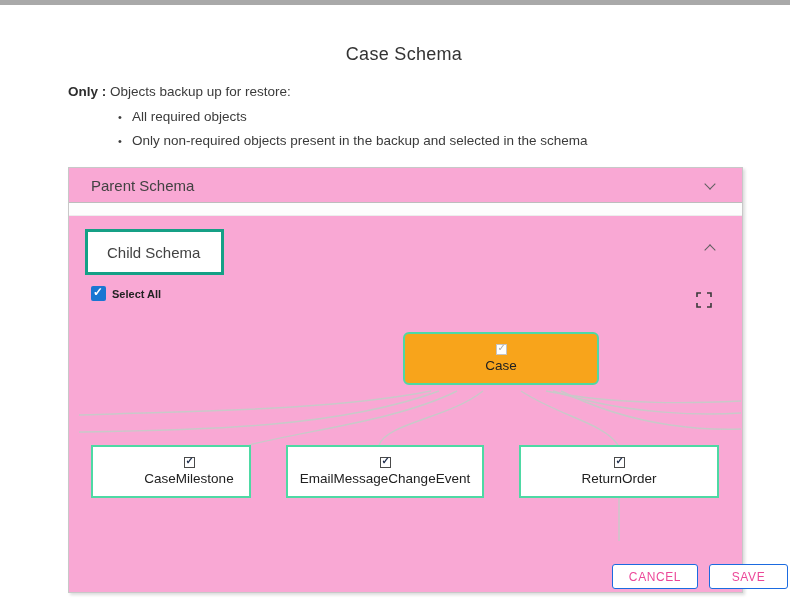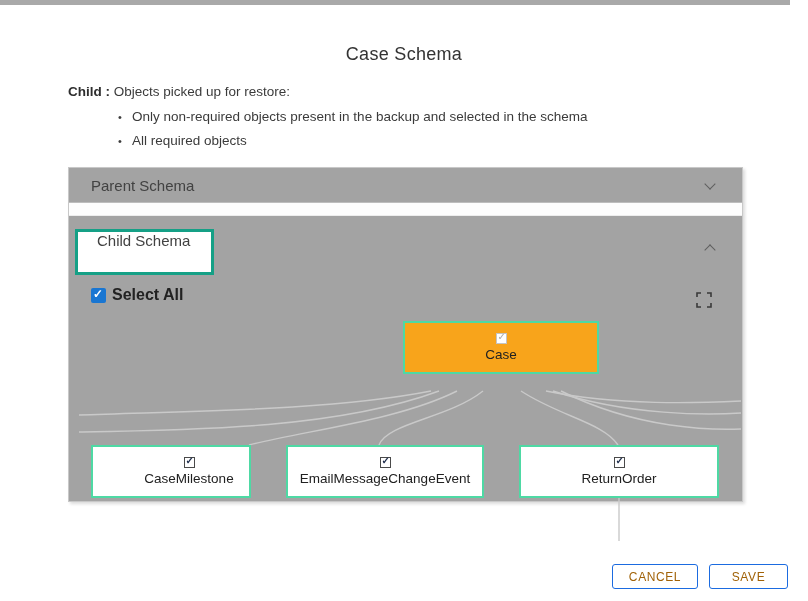--- a/index.html
+++ b/index.html
@@ -11,79 +11,79 @@
 
   .dlg-title { position:absolute; left:0; top:44px; width:808px; text-align:center;
     font-size:18px; font-weight:500; color:#333; letter-spacing:.3px; }
 
   .note-wrap { position:absolute; left:68px; top:84px; width:660px; font-size:13.5px; color:#3b3b3b; }
   .note-line b { color:#2e2e2e; }
   .note-bullets { list-style:none; margin-top:10px; }
   .note-bullets li { position:relative; padding-left:14px; margin-left:50px; margin-bottom:9px; }
   .note-bullets li::before { content:"•"; position:absolute; left:0; top:0; color:#3b3b3b; font-size:11px; line-height:17px; }
 
-  .panel { position:absolute; left:68px; top:167px; width:675px; height:335px;
-    background:#a3a3a3; border:1px solid #c8c8c8; box-shadow:2px 2px 3px rgba(0,0,0,.14); }
+  .panel { position:absolute; left:68px; top:167px; width:675px; height:426px;
+    background:#f9a8d4; border:1px solid #c8c8c8; box-shadow:2px 2px 3px rgba(0,0,0,.14); }
 
   .acc-row { position:relative; display:flex; align-items:center; }
   .acc-parent { height:35px; border-bottom:1px solid #bdbdbd; padding-left:22px; }
   .acc-label { font-size:15px; color:#424242; }
   .chev { width:8px; height:8px; border-right:1.8px solid #5f5f5f; border-bottom:1.8px solid #5f5f5f;
     position:absolute; right:28px; }
   .chev-down { transform:rotate(45deg); top:12px; }
   .chev-up { transform:rotate(-135deg); top:30px; }
 
   .acc-gap { height:13px; border-bottom:1px solid #ededed; background:#fdfdfd; }
 
   .child-header { height:62px; }
-  .child-highlight { position:absolute; left:6px; top:13px; width:139px; height:46px;
-    border:3px solid #15a086; display:flex; align-items:flex-start; padding-left:19px; background:#fff; }
+  .child-highlight { position:absolute; left:16px; top:13px; width:139px; height:46px;
+    border:3px solid #15a086; display:flex; align-items:center; padding-left:19px; background:#fff; }
 
   .selectall-row { position:absolute; left:22px; top:118px; display:flex; align-items:center; }
   .cb-blue { width:15px; height:15px; background:#1976d2; border-radius:2px; position:relative; }
   .cb-blue::after { content:"✓"; position:absolute; left:2px; top:-1px; color:#fff; font-size:12px; font-weight:bold; }
-  .selectall-label { margin-left:6px; font-size:16px; font-weight:700; color:#222; }
+  .selectall-label { margin-left:6px; font-size:11px; font-weight:700; color:#222; }
 
   .fs-icon { position:absolute; right:30px; top:124px; width:16px; height:16px; cursor:pointer; }
 
   .diagram { position:absolute; left:0; top:143px; width:673px; height:236px; }
   .links { position:absolute; left:0; top:0; width:673px; height:236px; }
 
   .node { position:absolute; border:2px solid #4ed9a4; background:#fff;
     display:flex; flex-direction:column; align-items:center; justify-content:center; gap:3px; }
   .node-label { font-size:13.5px; color:#212121; }
-  .node-root { left:334px; top:10px; width:196px; height:53px; background:#F8A41B; }
+  .node-root { left:334px; top:21px; width:196px; height:53px; background:#F8A41B;border-radius:6px; }
   .cb-sq { width:11px; height:11px; background:#fff; position:relative; }
   .cb-light { border:1px solid #c4c4c4; }
   .cb-light::after { content:"✓"; position:absolute; left:1px; top:-3px; color:#a8a8a8; font-size:10px; }
   .cb-dark { border:1px solid #4a4a4a; }
   .cb-dark::after { content:"✓"; position:absolute; left:1px; top:-3px; color:#1c2b4a; font-size:10px; font-weight:bold; }
   .node-c1 { left:22px;  top:134px; width:160px; height:53px;padding-left:36px; }
   .node-c2 { left:217px; top:134px; width:198px; height:53px; }
   .node-c3 { left:450px; top:134px; width:200px; height:53px; }
 
   .footer { position:absolute; right:20px; bottom:12px; display:flex; gap:11px; }
   .btn { height:25px; min-width:79px; padding:0 14px; background:#fff;
-    border:1px solid #1b6be0; border-radius:3px; color:#a16207;
+    border:1px solid #1b6be0; border-radius:3px; color:#ec4899;
     font-family:"Liberation Sans", sans-serif; font-size:12px; font-weight:500;
     letter-spacing:.6px; cursor:pointer; }
   .btn-cancel { min-width:86px; }
 </style>
 </head>
 <body>
 
 <div class="top-bar"></div>
 
 <h1 class="dlg-title">Case Schema</h1>
 
 <div class="note-wrap">
-  <div class="note-line"><b>Child :</b> <span>Objects picked up for restore:</span></div>
+  <div class="note-line"><b>Only :</b> <span>Objects backup up for restore:</span></div>
   <ul class="note-bullets">
+    <li>All required objects</li>
     <li>Only non-required objects present in the backup and selected in the schema</li>
-    <li>All required objects</li>
   </ul>
 </div>
 
 <div class="panel">
 
   <div class="acc-row acc-parent">
     <span class="acc-label">Parent Schema</span>
     <span class="chev chev-down"></span>
   </div>
 

